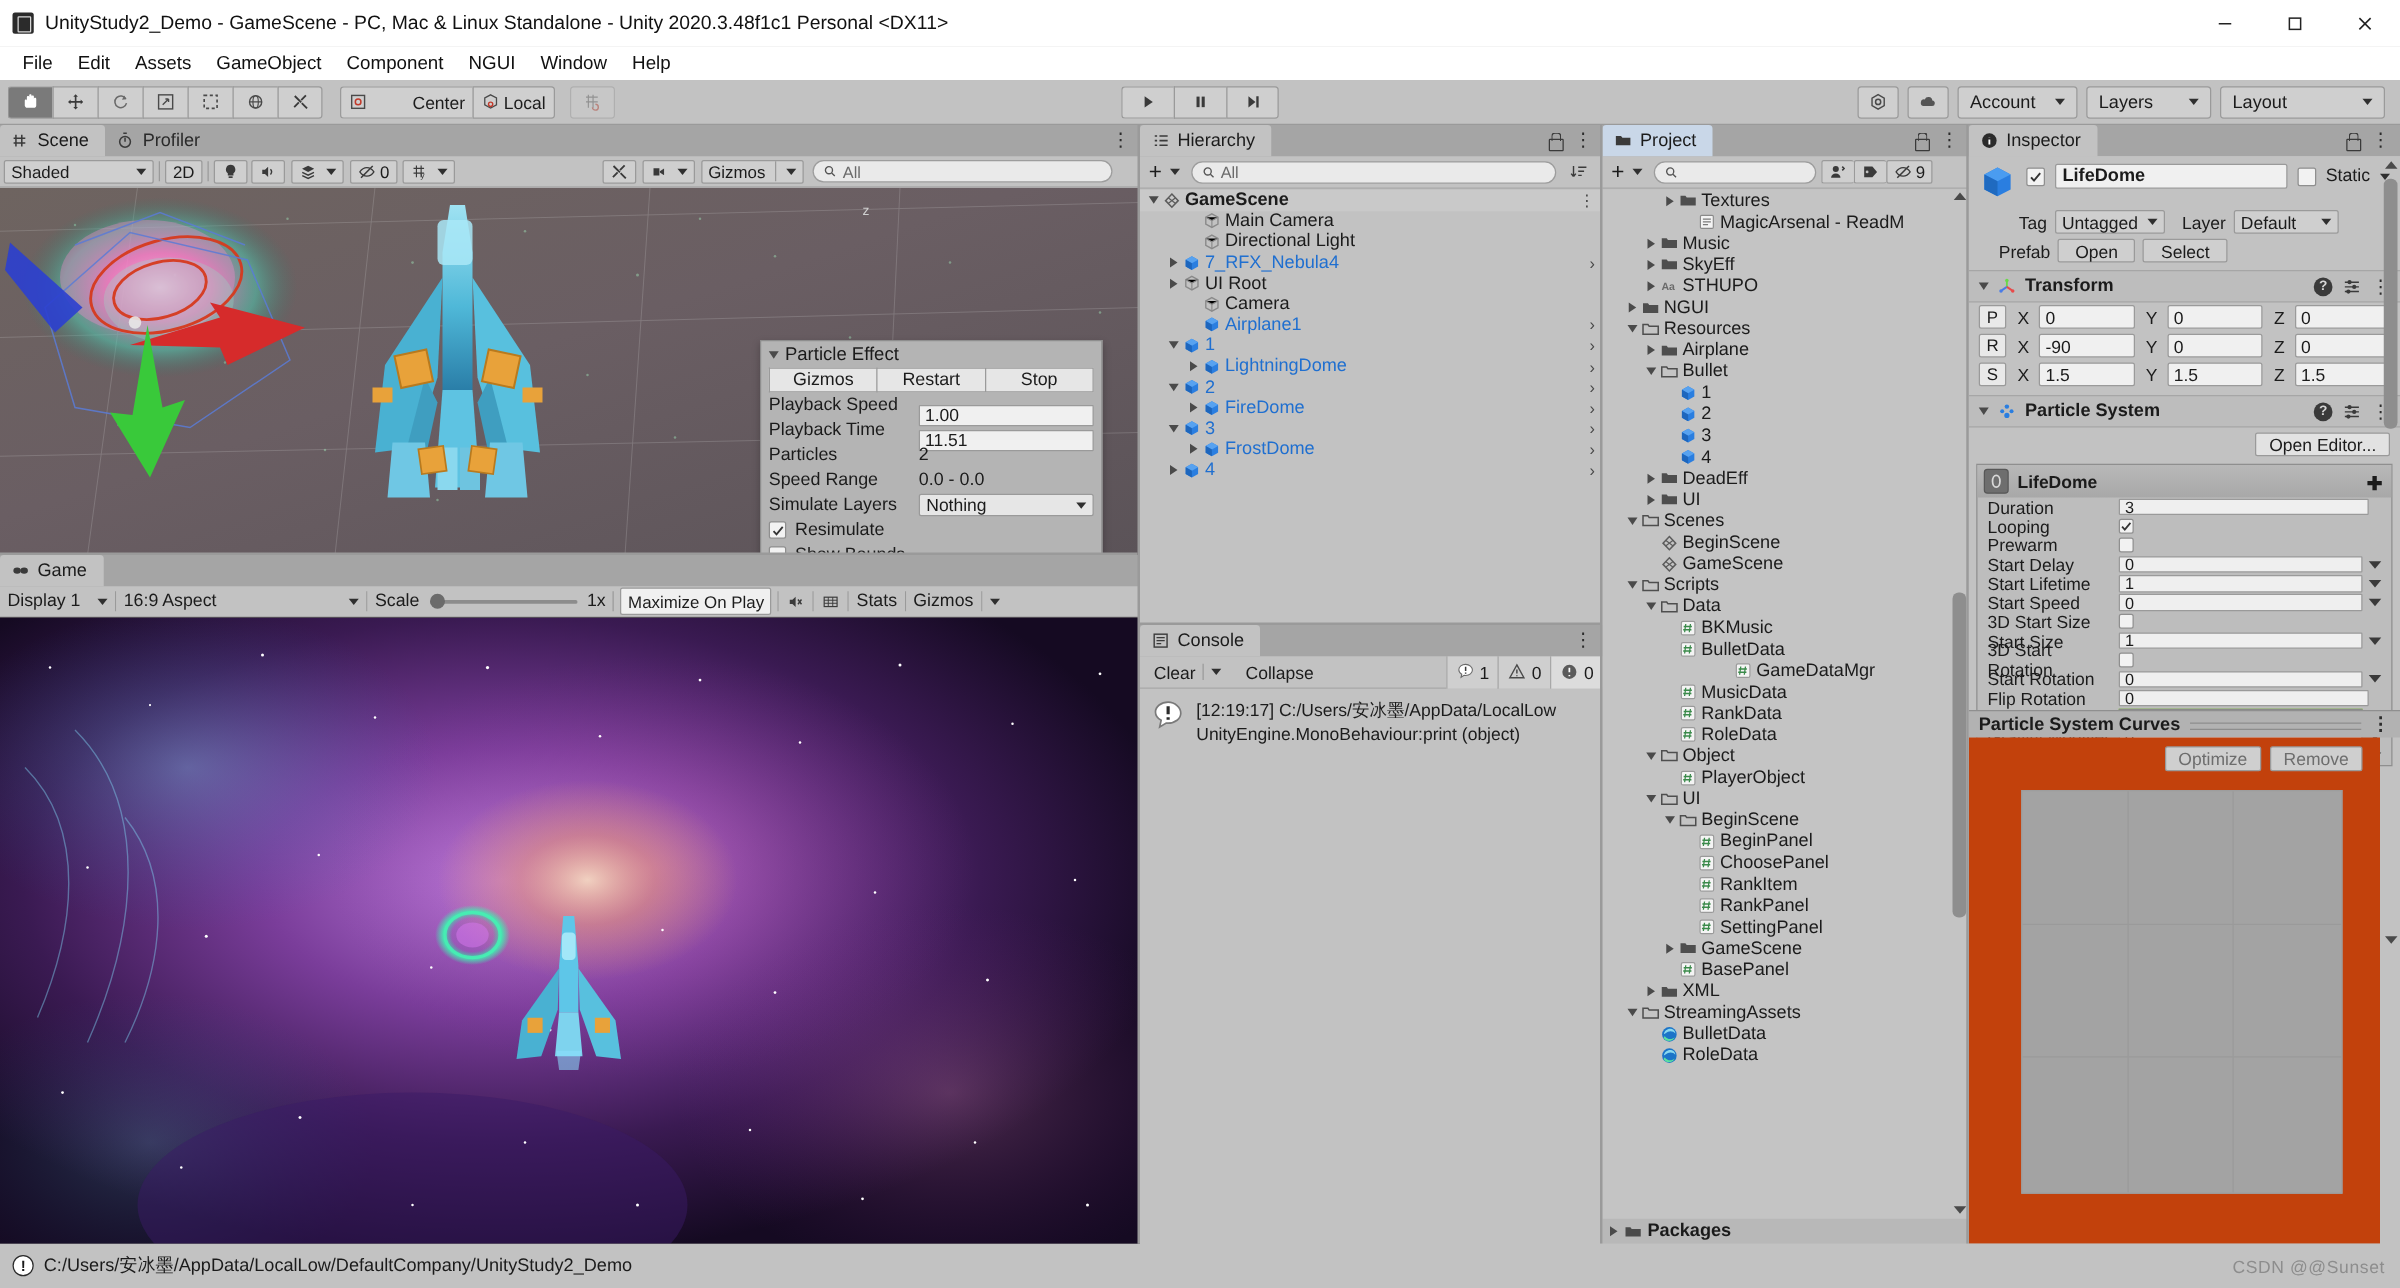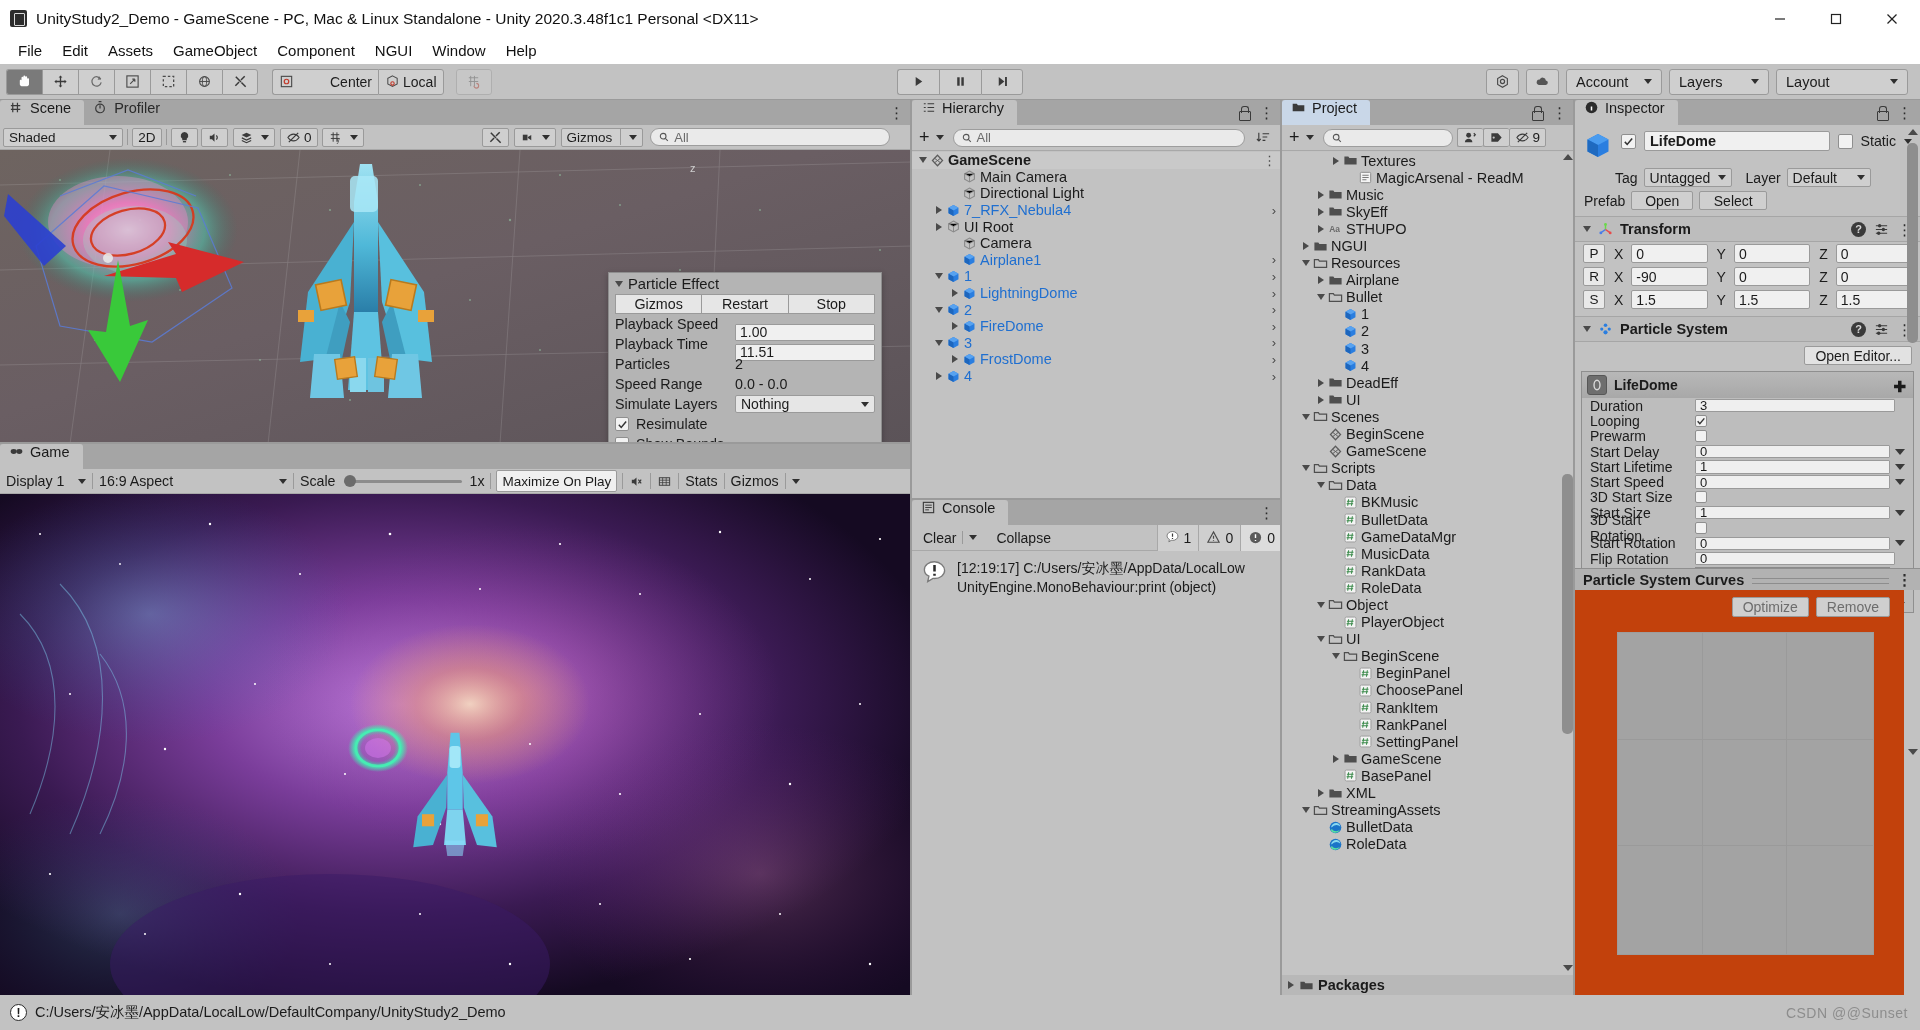--- a/index.html
+++ b/index.html
@@ -74,21 +74,21 @@
   .pillbtn.icon-only { padding:0 8px; }
   .pillbtn .caret { margin-left:auto; }
   .caret { width:0;height:0;border-left:4.5px solid transparent;border-right:4.5px solid transparent;border-top:5.5px solid #2f2f2f; }
 
   
   .panel { position:absolute; background:#c2c2c2; }
   .panel-tabrow {
     height:25px; background:#a5a5a5; display:flex; align-items:stretch; position:relative;
   }
   .ptab {
-    display:flex; gap:6px; padding:0 13px 0 9px;
+    display:flex; align-items:center; gap:6px; padding:0 13px 0 9px;
     background:#c2c2c2; font-size:14.5px; color:#1b1b1b; cursor:default;
     border-top-left-radius:3px; border-top-right-radius:3px;
   }
   .ptab.inactive { background:transparent; color:#2a2a2a; }
   .tabrow-right { margin-left:auto; display:flex; align-items:center; gap:9px; padding-right:8px; }
   .kebab { font-size:15px; letter-spacing:0; line-height:1; color:#2b2b2b; cursor:default;}
   .lockicon { width:12px;height:13px; position:relative; }
   .lockicon:before{content:"";position:absolute;left:1px;top:5px;width:10px;height:8px;border:1.6px solid #3a3a3a;border-radius:1px;}
   .lockicon:after{content:"";position:absolute;left:3px;top:0px;width:6px;height:6px;border:1.6px solid #3a3a3a;border-bottom:none;border-radius:3px 3px 0 0;}
 
@@ -195,21 +195,21 @@
   .insp-head { padding:6px 8px 5px 8px; display:flex; gap:8px; align-items:flex-start; }
   .cube-big { width:30px;height:30px;flex:0 0 auto; }
   .chk {
     width:15px;height:15px;background:#f2f2f2;border:1px solid #8f8f8f;border-radius:2px;
     display:flex;align-items:center;justify-content:center;flex:0 0 auto;
   }
   .name-field {
     flex:1; height:20px; background:#f0f0f0; border:1px solid #9a9a9a; border-radius:2px;
     display:flex; align-items:center; padding:0 5px; font-weight:bold; font-size:14.5px;
   }
-  .insp-row2 { display:flex; align-items:center; gap:6px; padding:2px 9px; font-size:14px; }
+  .insp-row2 { display:flex; align-items:center; gap:6px; padding:2px 24px; font-size:14px; }
   .mini-dd { height:19px; background:#cfcfcf; border:1px solid #9a9a9a; border-radius:2px;
              display:flex;align-items:center;padding:0 5px;gap:6px;font-size:14px; cursor:default;}
   .comp-header {
     height:26px; background:#bdbdbd; border-top:1px solid #a6a6a6; border-bottom:1px solid #a6a6a6;
     display:flex; align-items:center; gap:7px; padding:0 8px; font-weight:bold; font-size:14.5px;
   }
   .comp-header .right { margin-left:auto; display:flex; align-items:center; gap:8px; font-weight:normal; }
   .qmark { width:15px;height:15px;border-radius:50%;background:#3a3a3a;color:#d6d6d6;font-size:11px;
            display:flex;align-items:center;justify-content:center;font-weight:bold;}
   .xyz-row { display:flex; align-items:center; gap:5px; padding:2px 8px; font-size:14px; }
@@ -1324,21 +1324,21 @@
         </div>
         <div class="trow" style="height: 17.1px;">
           <span style="width: 47px; flex: 0 0 auto;"></span>
           <span class="tw"></span>
           <svg viewBox="0 0 16 16" class="ico">
             <rect x="2.2" y="2.2" width="11.6" height="11.6" rx="1.5" fill="#f4f4f4" stroke="#9a9a9a" stroke-width="1"></rect>
             <path d="M6 4.5L5 11.5M10 4.5L9 11.5M4.2 6.6h7M3.8 9.4h7" stroke="#3a8a4a" stroke-width="1.1"></path>
           </svg>
           <span class="tlabel">BulletData</span>
         </div>
-        <div class="trow" style="height: 17.1px;">
+        <div class="trow" style="height: 17.1px; padding-left: 44px;">
           <span style="width: 47px; flex: 0 0 auto;"></span>
           <span class="tw"></span>
           <svg viewBox="0 0 16 16" class="ico">
             <rect x="2.2" y="2.2" width="11.6" height="11.6" rx="1.5" fill="#f4f4f4" stroke="#9a9a9a" stroke-width="1"></rect>
             <path d="M6 4.5L5 11.5M10 4.5L9 11.5M4.2 6.6h7M3.8 9.4h7" stroke="#3a8a4a" stroke-width="1.1"></path>
           </svg>
           <span class="tlabel">GameDataMgr</span>
         </div>
         <div class="trow" style="height: 17.1px;">
           <span style="width: 47px; flex: 0 0 auto;"></span>

